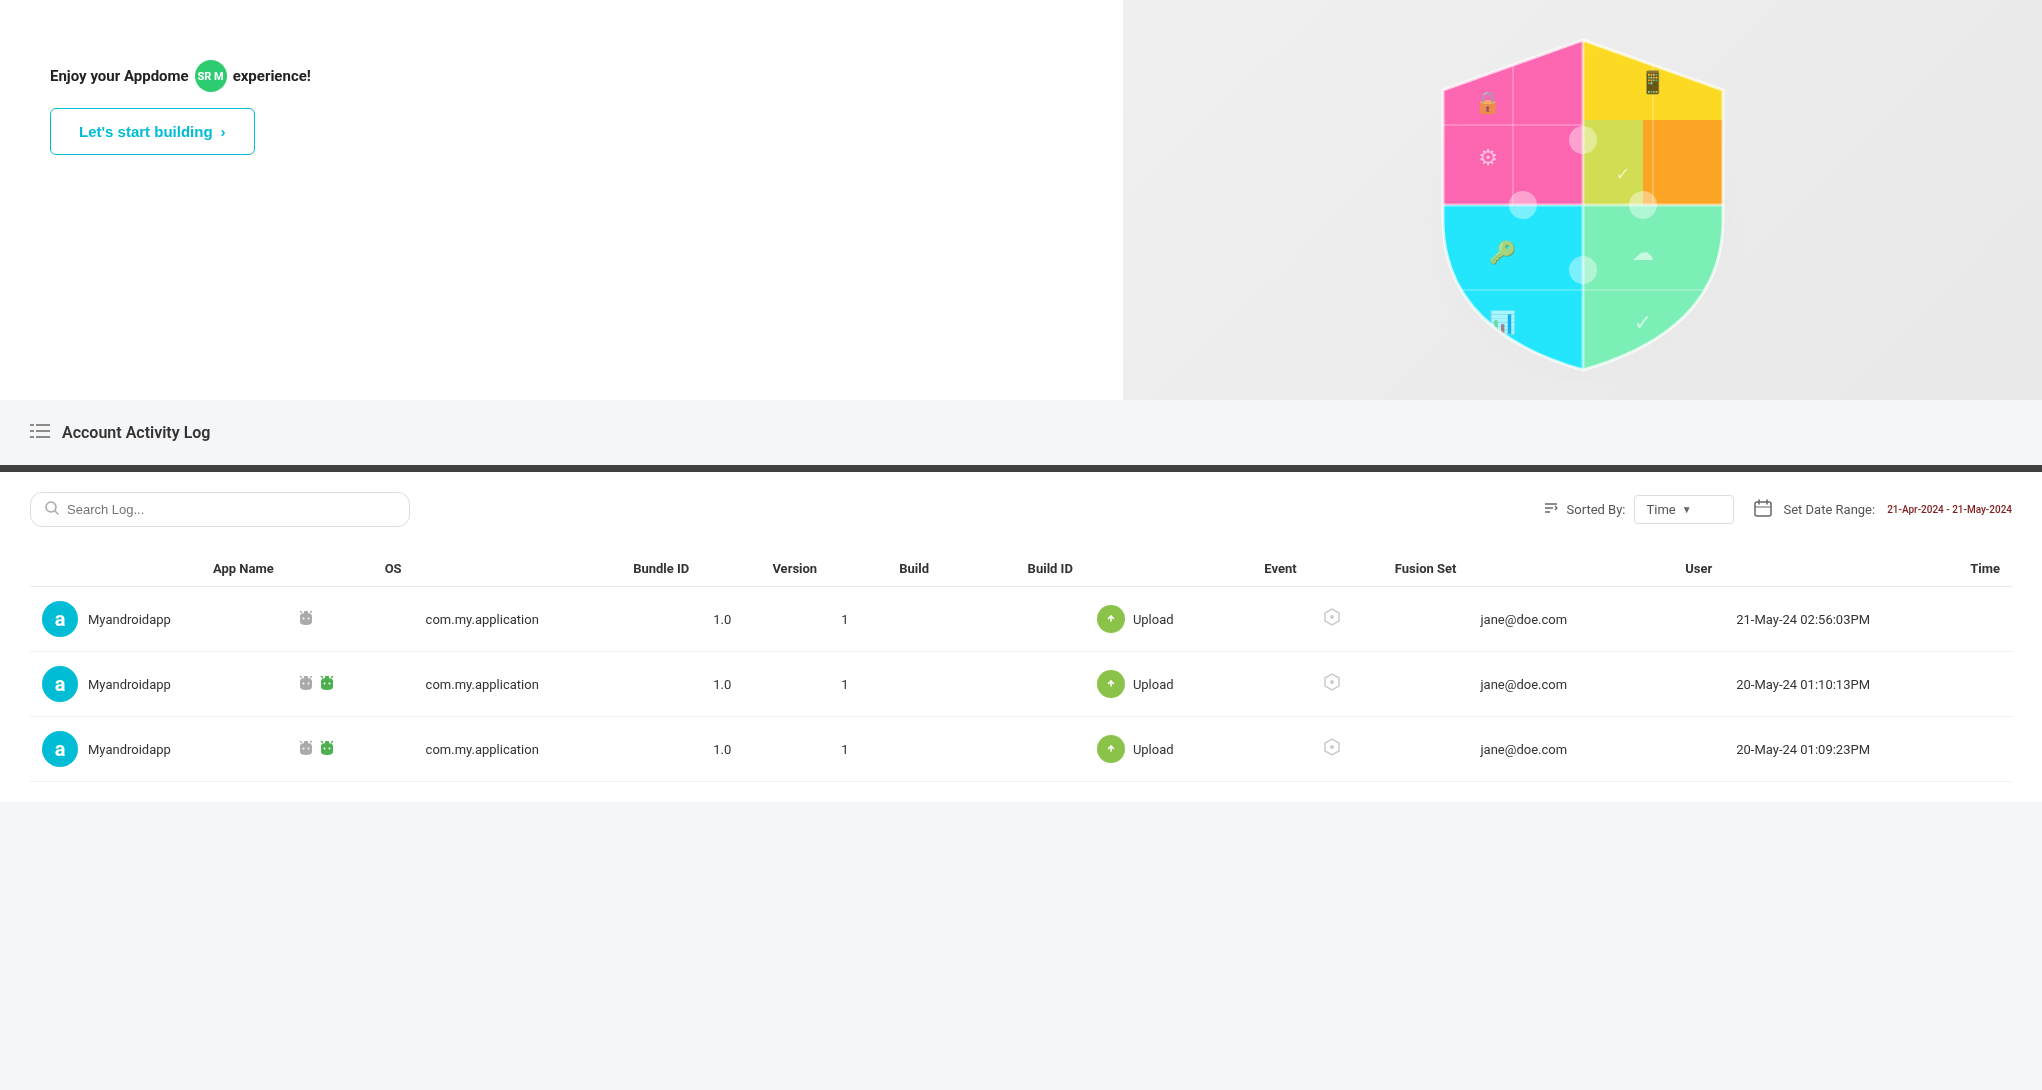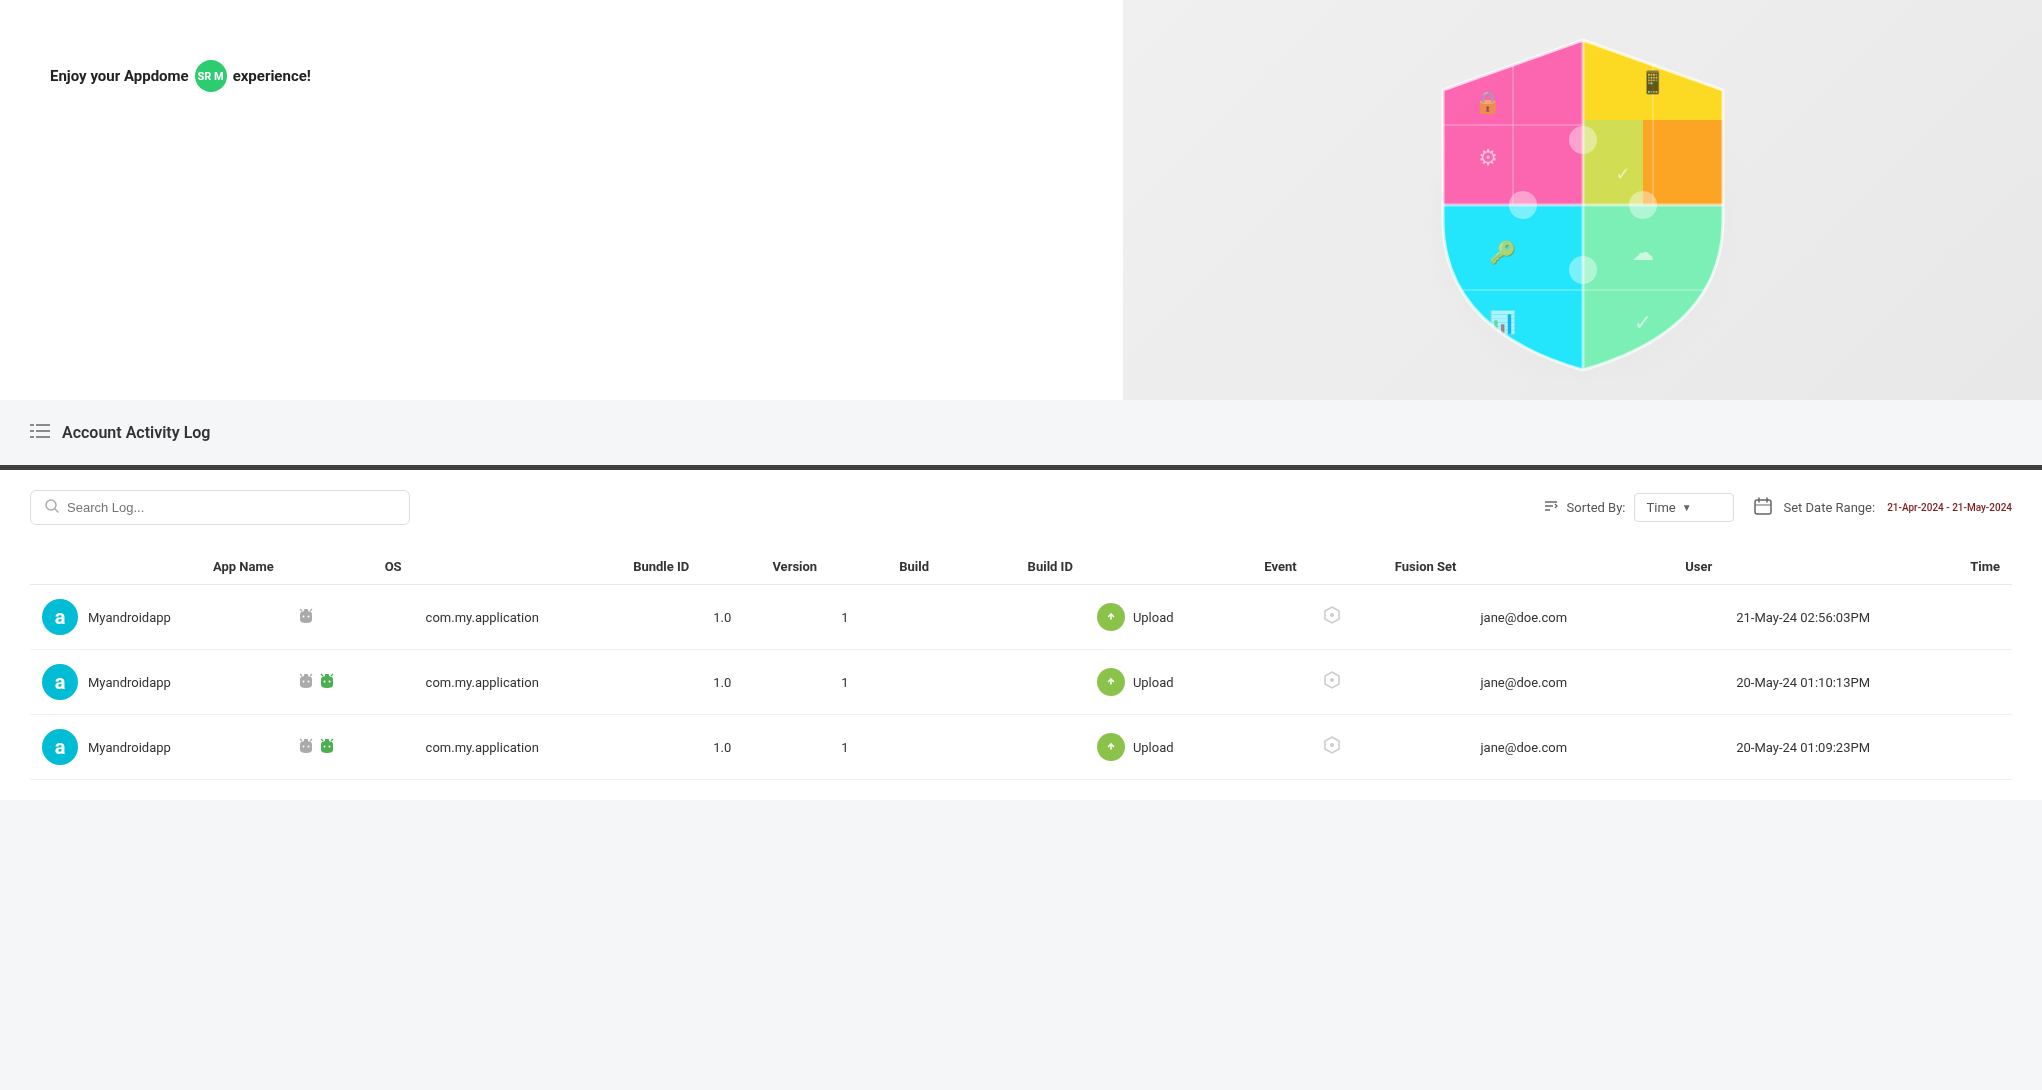--- a/index.html
+++ b/index.html
@@ -97,21 +97,21 @@
     .activity-section {
       background: #f5f6f8;
       padding: 0;
     }
     .activity-header {
       display: flex;
       align-items: center;
       gap: 12px;
       padding: 22px 30px;
       background: #f5f6f8;
-      border-bottom: 5px solid #404040;
+      border-bottom: 7px solid #404040;
     }
     .activity-header-icon {
       color: #666;
       font-size: 18px;
     }
     .activity-header-title {
       font-size: 16px;
       font-weight: 600;
       color: #333;
     }
@@ -126,21 +126,21 @@
       display: flex;
       align-items: center;
       gap: 20px;
       margin-bottom: 24px;
     }
     .search-wrapper {
       display: flex;
       align-items: center;
       gap: 8px;
       border: 1px solid #ddd;
-      border-radius: 6px;
+      border-radius: 12px;
       padding: 8px 14px;
       flex: 0 0 380px;
       background: white;
     }
     .search-icon-el {
       color: #aaa;
       font-size: 14px;
     }
     .search-input {
       border: none;
@@ -272,20 +272,24 @@
 </head>
 <body>
 
 <div class="hero-section">
   <div class="hero-content">
     <div class="hero-subtitle">
       <span>Enjoy your Appdome</span>
       <span class="hero-badge">SR M</span>
       <span>experience!</span>
     </div>
+    <button class="hero-button">
+      <span>Let's start building</span>
+      <span>›</span>
+    </button>
   </div>
 
   <div class="hero-image">
     <div class="hero-bg-shapes"></div>
 
     <div class="shield-container">
       <svg class="shield-svg" viewBox="0 0 320 360" xmlns="http://www.w3.org/2000/svg">
         <defs>
           <clipPath id="shieldClip">
             <path d="M160 20 L300 70 L300 200 Q300 310 160 350 Q20 310 20 200 L20 70 Z"></path>

